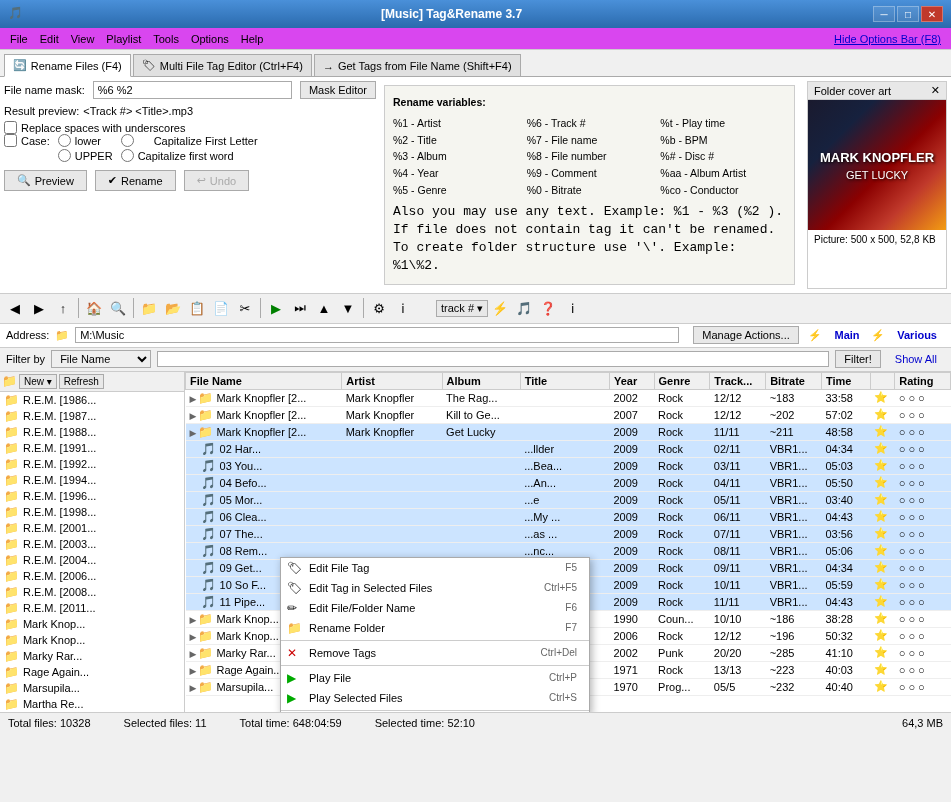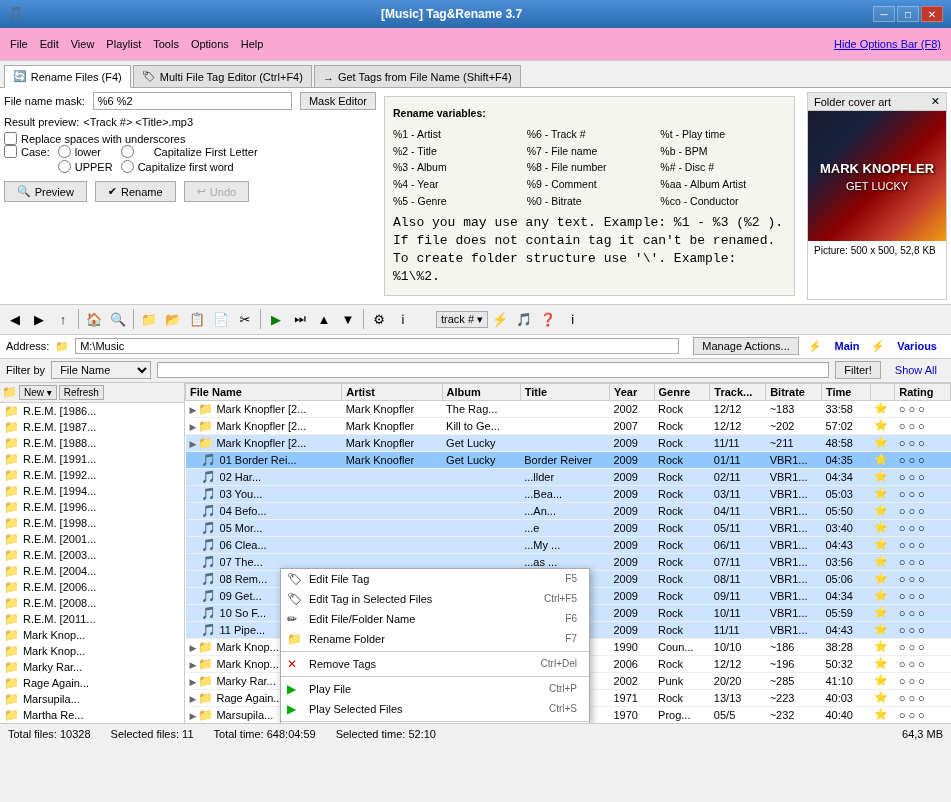--- a/index.html
+++ b/index.html
@@ -6,21 +6,21 @@
     body { font-family: 'Segoe UI', Tahoma, sans-serif; font-size: 11px; background: #f0f0f0; width: 951px; height: 802px; overflow: hidden; }
     
     
     #title-bar { background: linear-gradient(to bottom, #4a90d9, #2a6aad); height: 28px; display: flex; align-items: center; justify-content: space-between; padding: 0 8px; color: white; }
     #title-bar .title { flex: 1; text-align: center; font-size: 12px; font-weight: bold; }
     #title-bar .win-controls { display: flex; gap: 2px; }
     #title-bar .win-btn { width: 22px; height: 16px; display: flex; align-items: center; justify-content: center; font-size: 10px; cursor: pointer; border: 1px solid rgba(255,255,255,0.3); background: rgba(255,255,255,0.1); color: white; }
     #title-bar .win-btn.close { background: #c0392b; }
     
     
-    #menu-bar { background: #f9a8d4; height: 33px; display: flex; align-items: center; padding: 0 4px; border-bottom: 1px solid #ccc; }
+    #menu-bar { background: #d946ef; height: 22px; display: flex; align-items: center; padding: 0 4px; border-bottom: 1px solid #ccc; }
     #menu-bar .menu-item { padding: 2px 6px; cursor: pointer; font-size: 11px; }
     #menu-bar .hide-options { margin-left: auto; padding: 2px 6px; cursor: pointer; font-size: 11px; color: #0000cc; text-decoration: underline; text-align: right; }
     
     
     #tabs { display: flex; align-items: stretch; background: #f0f0f0; border-bottom: 1px solid #aaa; padding: 4px 4px 0; gap: 2px; }
     .tab-btn { display: flex; align-items: center; padding: 4px 8px; border: 1px solid #aaa; border-bottom: none; background: #e0e0e0; cursor: pointer; font-size: 11px; gap: 4px; }
     .tab-btn.active { background: white; border-bottom: 1px solid white; margin-bottom: -1px; }
     #rename-top { display: flex; align-items: center; gap: 8px; margin-bottom: 6px; }
     #rename-top label { font-size: 11px; white-space: nowrap; }
     #mask-input { flex: 1; border: 1px solid #aaa; padding: 2px 4px; font-size: 11px; }
@@ -86,21 +86,21 @@
     #file-list th { background: #f0f0f0; border: 1px solid #ccc; padding: 2px 4px; font-size: 11px; text-align: left; position: sticky; top: 0; cursor: pointer; white-space: nowrap; }
     #file-list td { border-bottom: 1px solid #eee; padding: 1px 4px; font-size: 11px; white-space: nowrap; overflow: hidden; max-width: 120px; text-overflow: ellipsis; }
     .file-row { cursor: pointer; }
     .file-row.selected { background: #cce4ff; }
     .file-row.active { background: #90c8ff; }
     .file-row .file-icon { color: #cc0000; font-size: 12px; }
     .file-row .folder-icon-sm { color: #f0a500; font-size: 12px; }
     .expand-arrow { font-size: 9px; color: #666; margin-right: 2px; }
     
     
-    #status-bar { background: #f0f0f0; border-top: 1px solid #ccc; height: 22px; display: flex; align-items: center; padding: 0 8px; font-size: 11px; gap: 20px; }
+    #status-bar { background: #f0f0f0; border-top: 1px solid #ccc; height: 22px; display: flex; align-items: center; padding: 0 8px; font-size: 11px; gap: 33px; }
     
     
     #context-menu { position: absolute; background: white; border: 1px solid #aaa; box-shadow: 2px 2px 8px rgba(0,0,0,0.3); z-index: 1000; width: 310px; font-size: 11px; }
     .ctx-item { padding: 4px 12px 4px 28px; cursor: pointer; display: flex; align-items: center; justify-content: space-between; position: relative; }
     .ctx-separator { height: 1px; background: #ccc; margin: 2px 0; }
     .ctx-icon { position: absolute; left: 6px; font-size: 12px; }
     .ctx-shortcut { color: #666; font-size: 10px; }
     
     
     .play-tri { color: #00aa00; }
@@ -443,33 +443,20 @@
     <td>Get Lucky</td>
     <td></td>
     <td>2009</td>
     <td>Rock</td>
     <td>11/11</td>
     <td>~211</td>
     <td>48:58</td>
     <td>⭐</td>
     <td>○ ○ ○</td>
   </tr>
-          <tr class="file-row selected active">
-    <td><span style="width:12px;display:inline-block;"></span><span class="file-icon">🎵</span> 01 Border Rei...</td>
-    <td>Mark Knoofler</td>
-    <td>Get Lucky</td>
-    <td>Border Reiver</td>
-    <td>2009</td>
-    <td>Rock</td>
-    <td>01/11</td>
-    <td>VBR1...</td>
-    <td>04:35</td>
-    <td>⭐</td>
-    <td>○ ○ ○</td>
-  </tr>
           <tr class="file-row selected">
     <td><span style="width:12px;display:inline-block;"></span><span class="file-icon">🎵</span> 02 Har...</td>
     <td></td>
     <td></td>
     <td>...llder</td>
     <td>2009</td>
     <td>Rock</td>
     <td>02/11</td>
     <td>VBR1...</td>
     <td>04:34</td>

